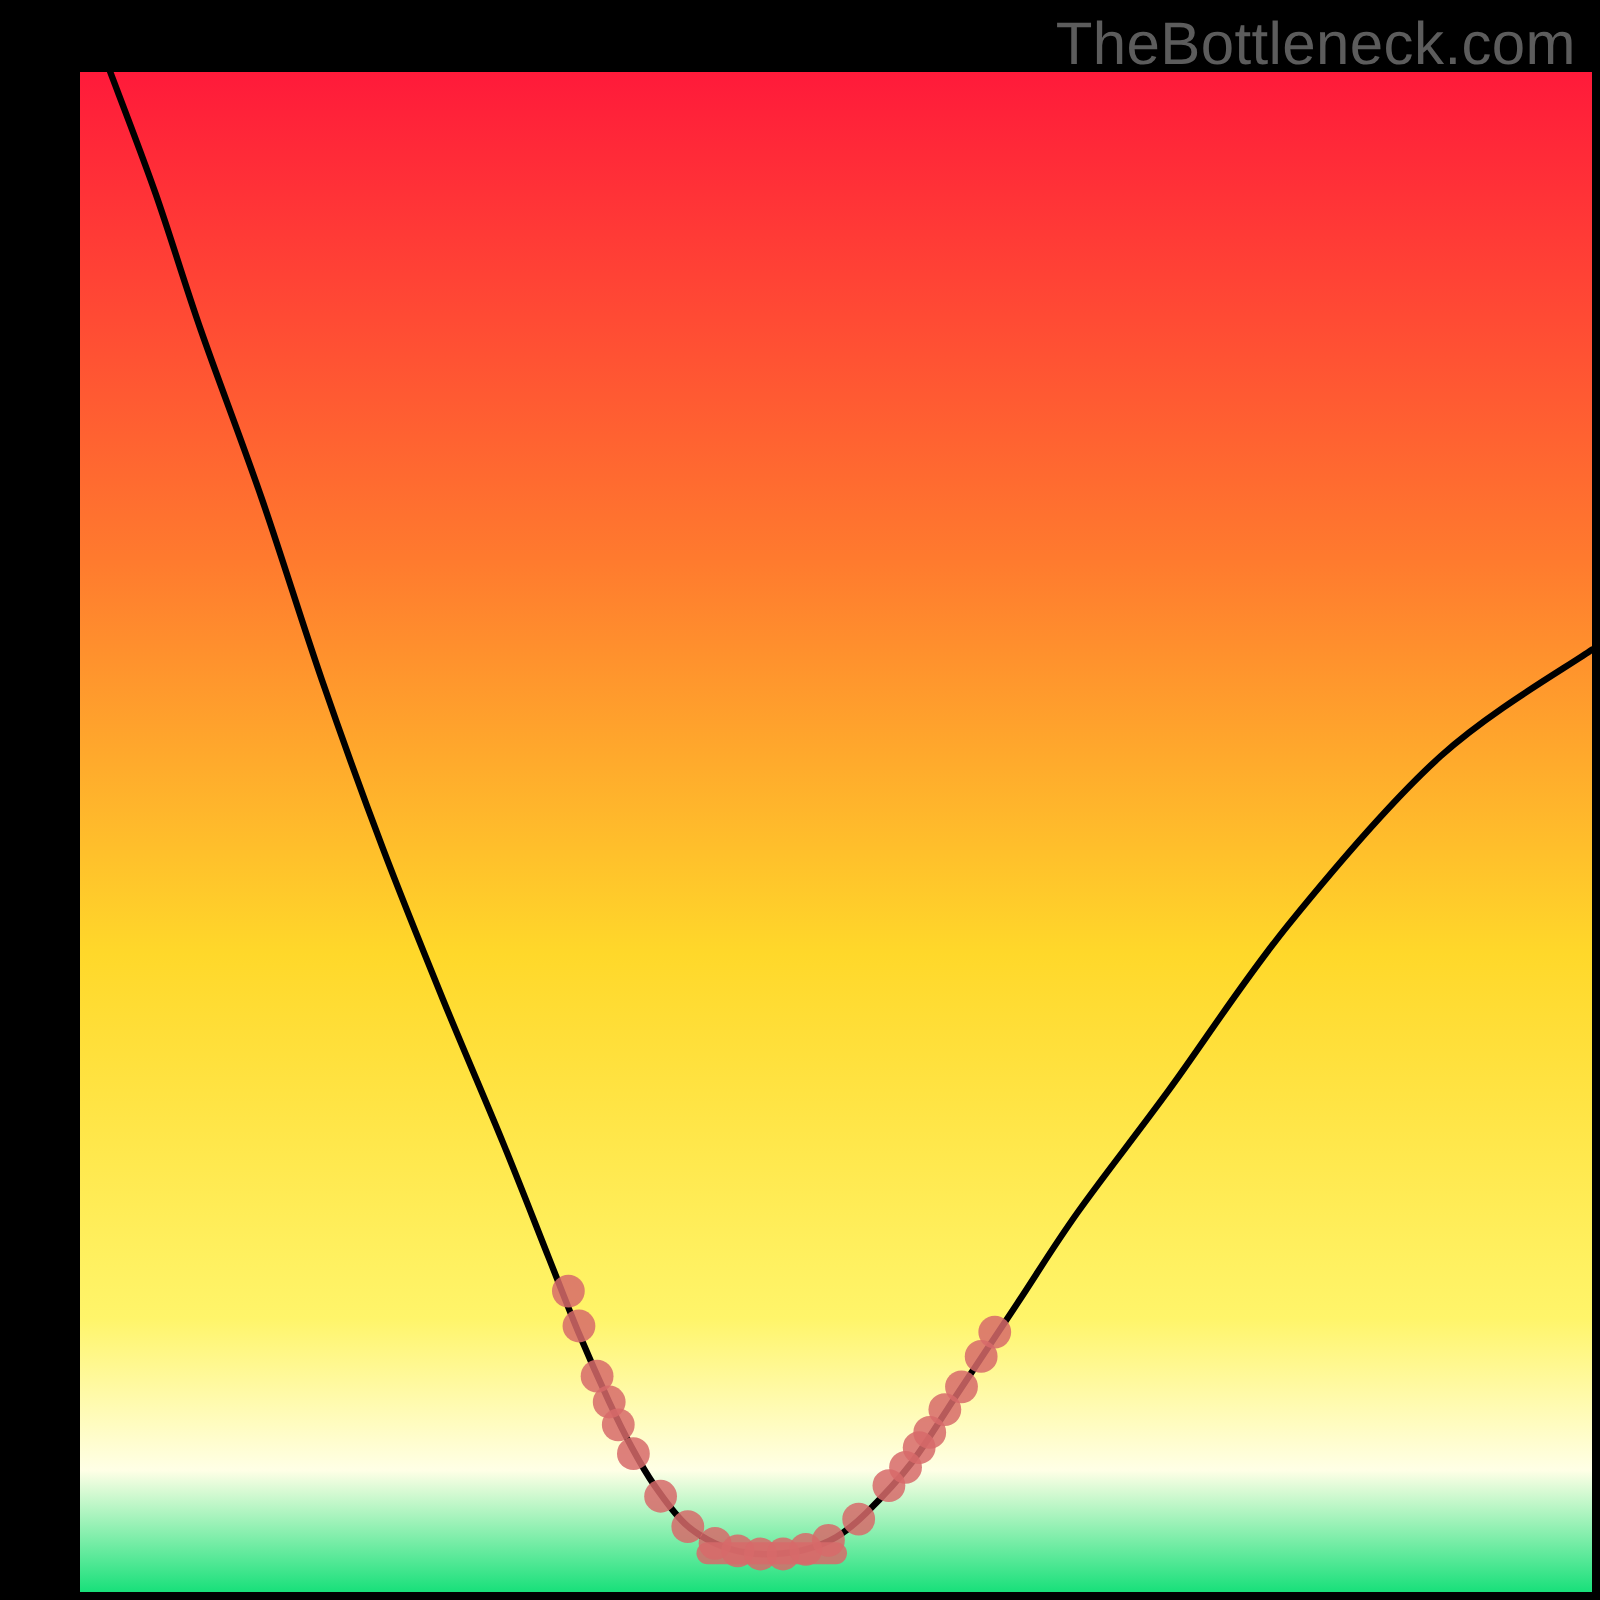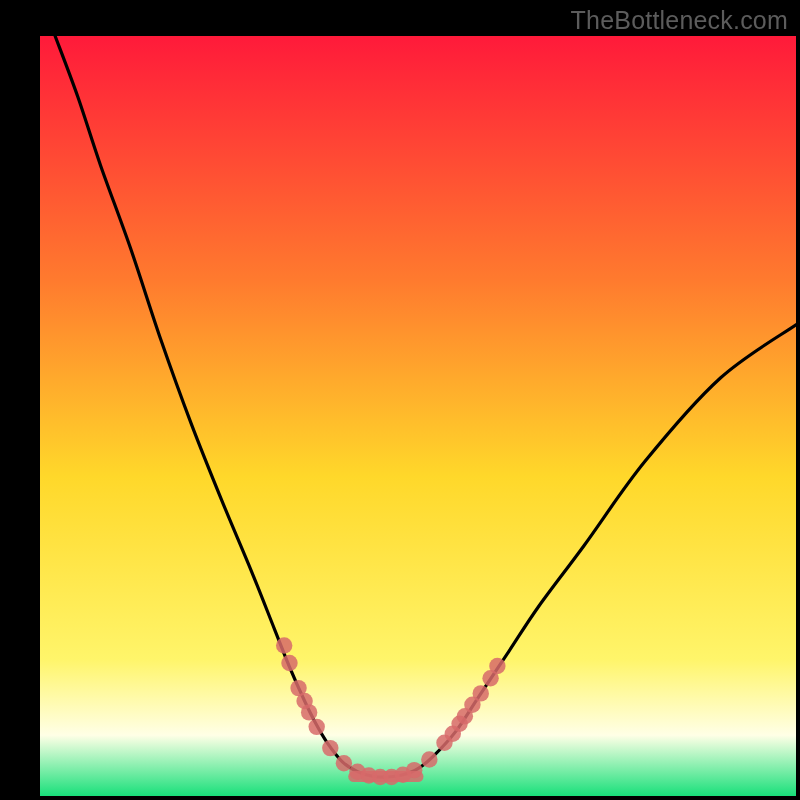--- a/index.html
+++ b/index.html
@@ -15,21 +15,21 @@
     position: relative;
     width: 800px;
     height: 800px;
     background: #000;
   }
   .watermark {
     position: absolute;
     top: 6px;
     right: 12px;
     color: #5c5c5c;
-    font-size: 25px;
+    font-size: 30px;
     font-weight: 400;
     letter-spacing: 0.2px;
     user-select: none;
   }
   .plot {
     position: absolute;
     left: 40px;
     top: 36px;
     width: 756px;
     height: 760px;

